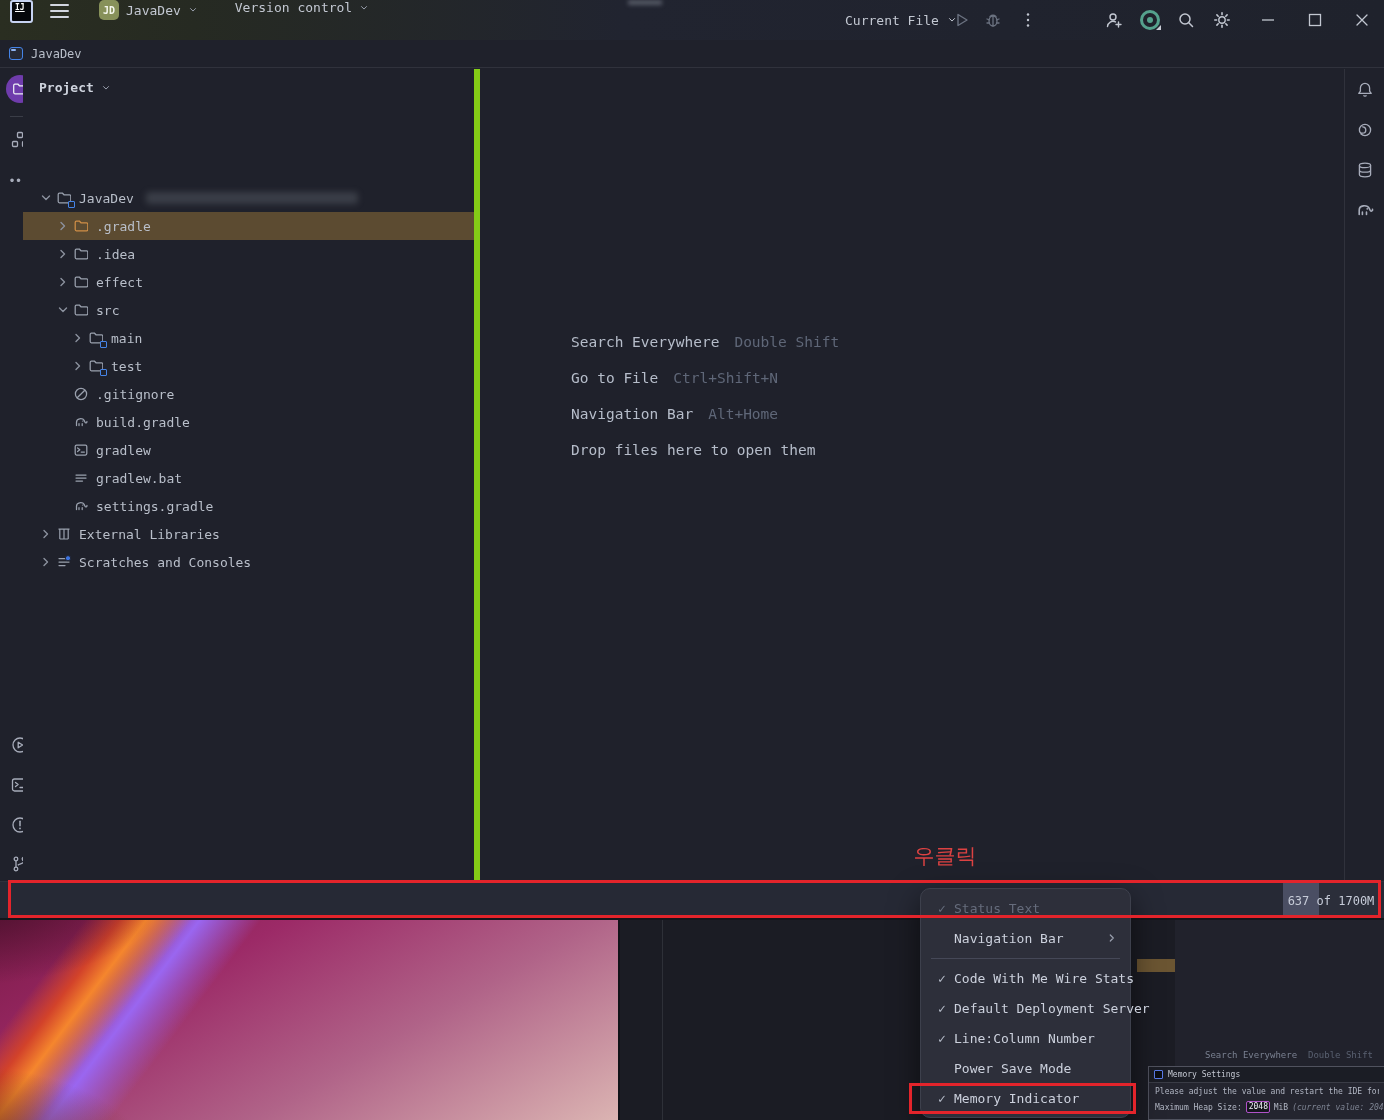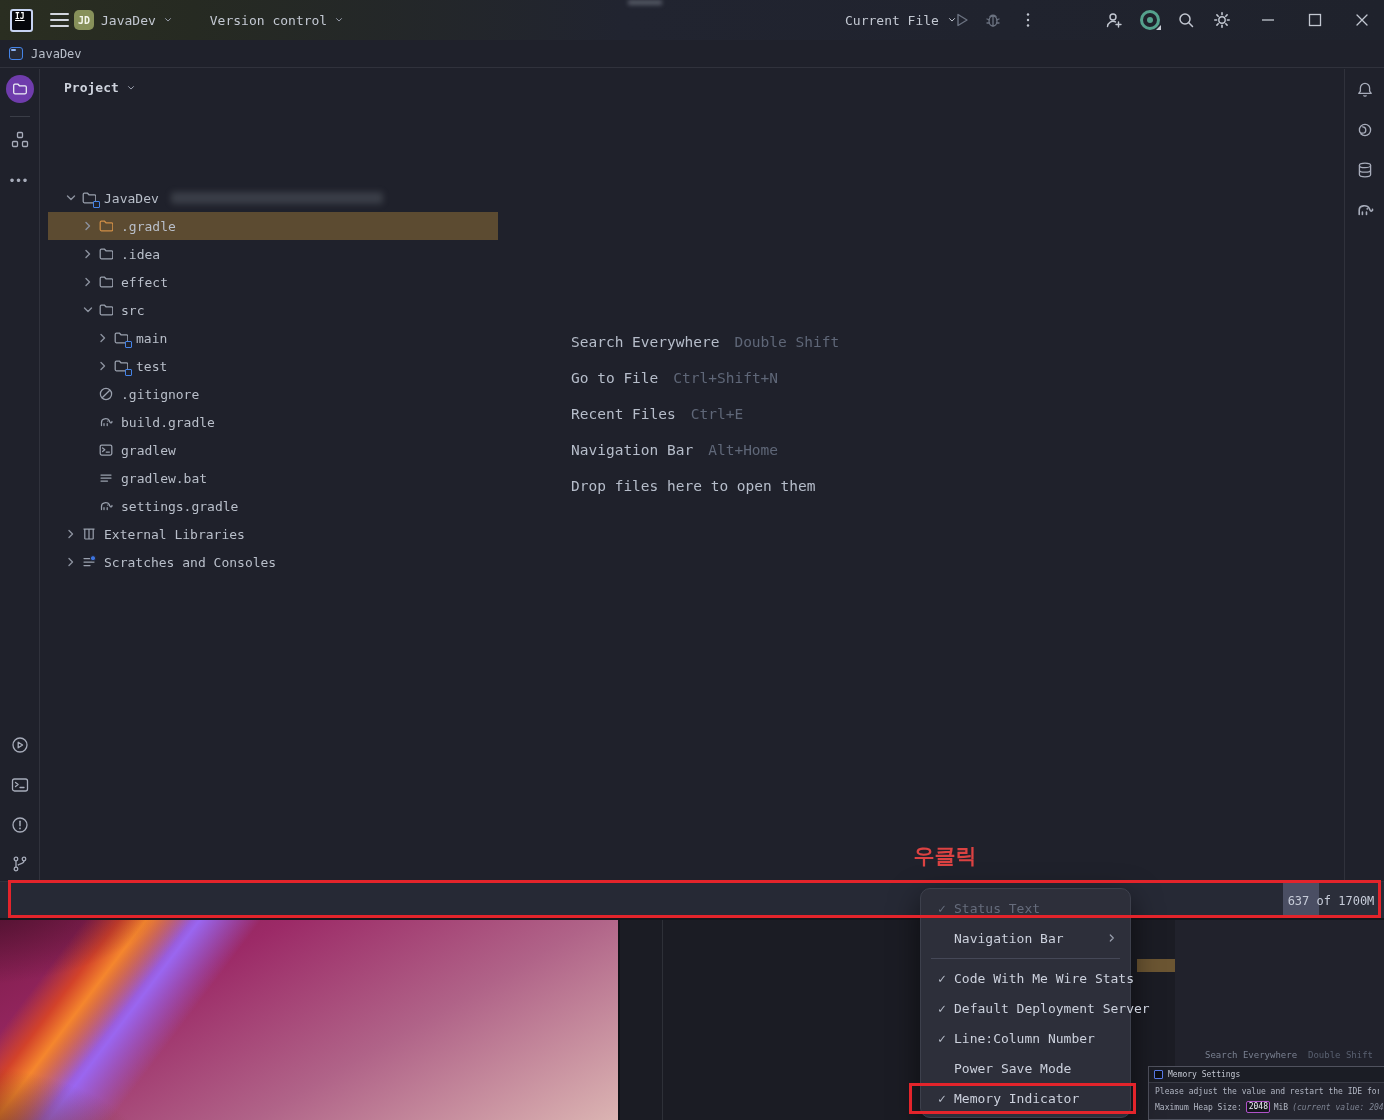--- a/index.html
+++ b/index.html
@@ -6,31 +6,31 @@
   .screen{position:relative;width:1384px;height:1120px;overflow:hidden;background:#1f212b;
           font-family:"DejaVu Sans Mono","Liberation Mono",monospace;-webkit-font-smoothing:antialiased;}
   .screen *{box-sizing:border-box;}
 
   
   .ide{position:absolute;left:0;top:0;width:1384px;height:920px;background:#1f212b;z-index:1;border-bottom:2px solid #14151b;}
 
   
   .titlebar{position:absolute;left:0;top:0;width:100%;height:40px;
             background:linear-gradient(90deg,#2a2e21 0%,#262a22 14%,#212430 45%,#1f222c 100%);
-            display:flex;align-items:center;}
+            display:flex;align-items:flex-start;}
   .logo{width:23px;height:23px;margin-left:10px;background:#06070b;border:2px solid #c7d3f2;border-radius:3px;
         display:flex;align-items:flex-start;justify-content:flex-start;padding:2px 0 0 3px;
         color:#fff;font-size:8px;font-weight:bold;line-height:8px;text-decoration:underline;}
   .burger{width:22px;height:22px;margin-left:17px;background:none;border:0;padding:0;cursor:pointer;display:flex;flex-direction:column;justify-content:center;gap:4px;}
   .burger i{display:block;height:2px;width:19px;background:#d2d6df;border-radius:1px;}
   .tb-widget{display:flex;align-items:center;gap:7px;color:#c3c8d2;font-size:13px;cursor:pointer;}
   .tb-widget .chevron{color:#9aa0ae;}
   .jd-badge{width:20px;height:20px;border-radius:5px;background:#87915a;color:#f4f6ec;font-size:10px;font-weight:bold;
             display:flex;align-items:center;justify-content:center;}
-  .proj-widget{margin-left:2px;}
+  .proj-widget{margin-left:27px;}
   .vcs-widget{margin-left:37px;}
   .chevron{width:10px;height:10px;}
   .run-widget{position:absolute;left:845px;top:0;height:40px;display:flex;align-items:center;gap:8px;color:#c3c8d2;font-size:13px;}
   .tb-icon{position:absolute;top:8px;width:24px;height:24px;display:flex;align-items:center;justify-content:center;color:#c2c7d1;cursor:pointer;background:none;border:0;padding:0;}
   .tb-icon.dim{color:#6b7280;}
   .tb-icon svg{width:18px;height:18px;}
   .avatar{position:absolute;left:1140px;top:10px;width:20px;height:20px;border-radius:50%;
           border:3px solid #55a18d;background:#1f212b;cursor:pointer;}
   .avatar::before{content:"";position:absolute;left:4px;top:4px;width:6px;height:6px;border-radius:50%;background:#55a18d;}
   .avatar::after{content:"";position:absolute;right:-4px;bottom:-3px;border-left:5px solid transparent;border-bottom:5px solid #c9cdd6;}
@@ -46,21 +46,21 @@
   .stripe.left{left:0;border-right:1px solid #30323c;}
   .stripe.right{right:0;border-left:1px solid #30323c;}
   .stripe .tool{position:absolute;left:50%;transform:translateX(-50%);width:30px;height:30px;display:flex;align-items:center;justify-content:center;color:#a7acba;cursor:pointer;background:none;border:0;padding:0;border-radius:6px;}
   .stripe .tool svg{width:18px;height:18px;}
   .tool.active-proj{width:28px;height:28px;border-radius:50%;background:#6f3cac;color:#eef0f6;}
   .tool.active-proj svg{width:15px;height:14px;}
   .stripe-divider{position:absolute;left:10px;width:20px;height:1px;background:#3a3d47;}
   .tool.dots{font-size:13px;letter-spacing:2px;color:#a7acba;}
 
   
-  .project-panel{position:absolute;left:48px;top:69px;width:457px;bottom:37px;background:#1f212b;border-right:1px solid #84cc16;}
+  .project-panel{position:absolute;left:23px;top:69px;width:457px;bottom:37px;background:#1f212b;border-right:6px solid #84cc16;}
   .pp-header{position:absolute;left:16px;top:11px;display:flex;align-items:center;gap:7px;color:#ced3dd;font-size:13px;font-weight:bold;cursor:pointer;}
   .pp-header .chevron{color:#9aa0ae;}
   .trow{position:absolute;left:0;right:0;height:28px;display:flex;align-items:center;color:#b9bfca;font-size:13px;cursor:pointer;}
   .trow.sel{background:#5c4b31;}
   .lvl0{padding-left:16px;}.lvl1{padding-left:33px;}.lvl2{padding-left:48px;}
   .chev{width:14px;height:14px;flex:0 0 14px;margin-right:4px;color:#8b919e;}
   .chev.down{transform:rotate(90deg);}
   .chev.none{visibility:hidden;}
   .ticon{position:relative;width:15px;height:14px;flex:0 0 15px;margin-right:7px;color:#9aa1ae;}
   .ticon svg{width:14px;height:14px;display:block;}
@@ -113,21 +113,21 @@
   .mi .subarrow{margin-left:auto;margin-right:12px;width:12px;height:12px;color:#9aa0ae;}
   .mi.disabled{cursor:default;}
   .mi.disabled .milabel,.mi.disabled .check{color:#666c7c;}
   .msep{height:10px;display:flex;align-items:center;padding:0 10px;}
   .msep i{display:block;width:100%;height:1px;background:#454857;}
 
   
   .ann{z-index:10;position:absolute;pointer-events:none;}
   .ann-statusbar{left:8px;top:880px;width:1373px;height:38px;border:3px solid #e3242b;}
   .ann-memitem{left:909px;top:1083px;width:227px;height:31px;border:3px solid #e3242b;}
-  .ann-label{left:897px;top:842px;width:96px;text-align:center;font-size:21px;font-weight:bold;color:#dc4242;
+  .ann-label{left:897px;top:842px;width:96px;text-align:center;font-size:21px;font-weight:normal;color:#dc4242;
              font-family:"DejaVu Sans","Liberation Sans",sans-serif;}
   .smudge-top{position:absolute;left:628px;top:0;width:34px;height:5px;background:rgba(165,170,182,.4);filter:blur(2px);z-index:2;}
 </style>
 </head>
 <body>
 
 <svg width="0" height="0" style="position:absolute" aria-hidden="true">
 <defs>
   <g id="i-chev">
         <path d="M5 3.5 L8.5 7 L5 10.5" fill="none" stroke="currentColor" stroke-width="1.4" stroke-linecap="round" stroke-linejoin="round"></path>
@@ -543,24 +543,20 @@
       <div class="shortcuts">
         <div class="sc-row">
           <span class="sc-action">Search Everywhere</span>
           <span class="sc-keys">Double Shift</span>
         </div>
         <div class="sc-row">
           <span class="sc-action">Go to File</span>
           <span class="sc-keys">Ctrl+Shift+N</span>
         </div>
         <div class="sc-row">
-          <span class="sc-action">Recent Files</span>
-          <span class="sc-keys">Ctrl+E</span>
-        </div>
-        <div class="sc-row">
           <span class="sc-action">Navigation Bar</span>
           <span class="sc-keys">Alt+Home</span>
         </div>
         <div class="sc-row">
           <span class="sc-action">Drop files here to open them</span>
           <span class="sc-keys"></span>
         </div>
       </div>
     </div>
 

